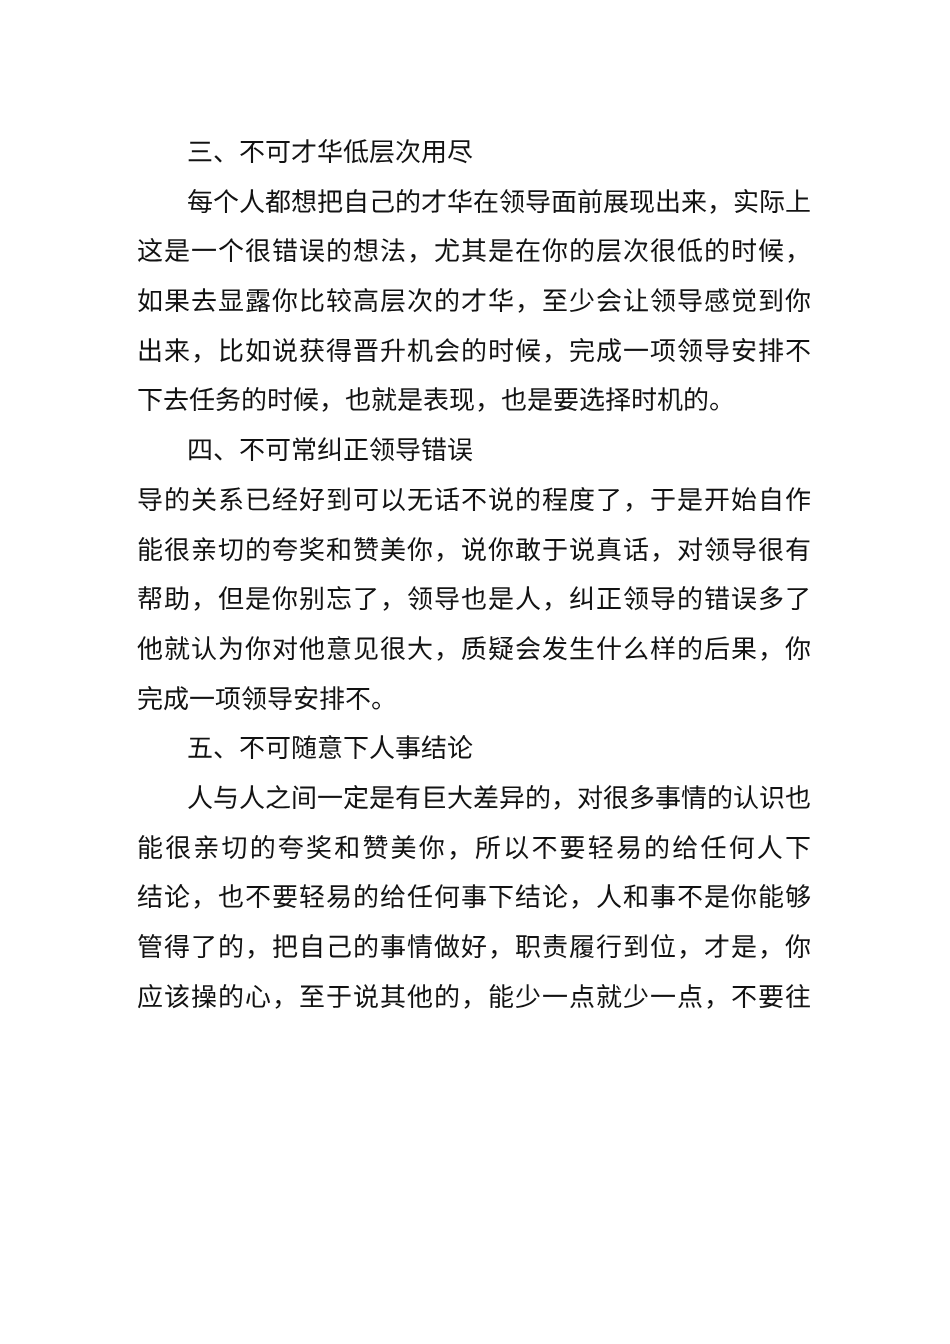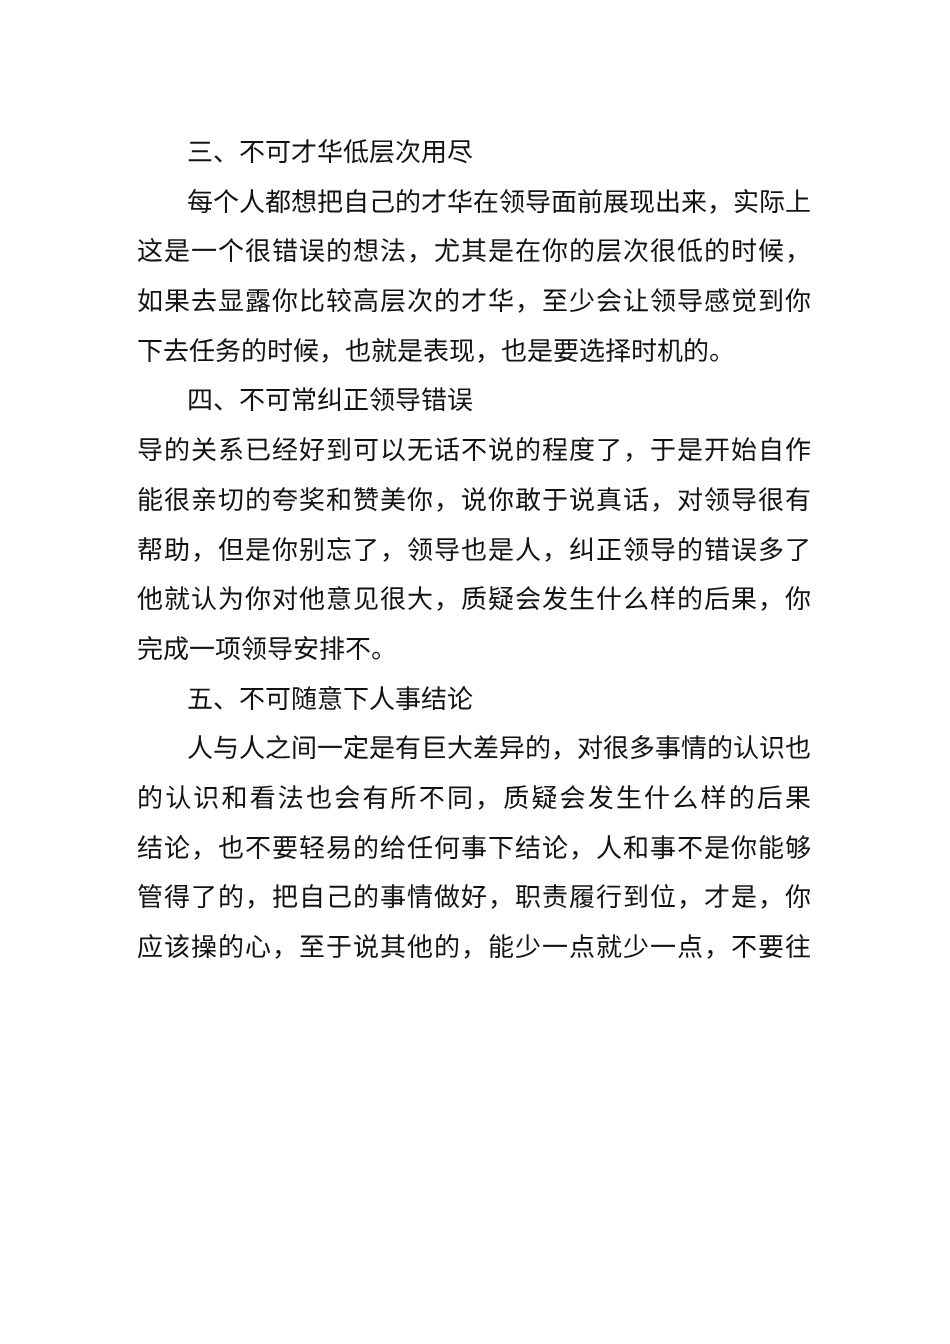--- a/index.html
+++ b/index.html
@@ -39,27 +39,28 @@
 </style>
 </head>
 <body>
 
 <div class="page">
   <div class="textblock">
     <div class="line indent nofill">三、不可才华低层次用尽</div>
     <div class="line indent">每个人都想把自己的才华在领导面前展现出来，实际上</div>
     <div class="line">这是一个很错误的想法，尤其是在你的层次很低的时候，</div>
     <div class="line">如果去显露你比较高层次的才华，至少会让领导感觉到你</div>
+    <div class="line">出来，比如说获得晋升机会的时候，完成一项领导安排不</div>
     <div class="line nofill">下去任务的时候，也就是表现，也是要选择时机的。</div>
     <div class="line indent nofill">四、不可常纠正领导错误</div>
     <div class="line">导的关系已经好到可以无话不说的程度了，于是开始自作</div>
     <div class="line">能很亲切的夸奖和赞美你，说你敢于说真话，对领导很有</div>
     <div class="line">帮助，但是你别忘了，领导也是人，纠正领导的错误多了</div>
     <div class="line">他就认为你对他意见很大，质疑会发生什么样的后果，你</div>
     <div class="line nofill">完成一项领导安排不。</div>
     <div class="line indent nofill">五、不可随意下人事结论</div>
     <div class="line indent">人与人之间一定是有巨大差异的，对很多事情的认识也</div>
-    <div class="line">的认识和看法也会有所不同，质疑会发生什么样的后果</div>
+    <div class="line">能很亲切的夸奖和赞美你，所以不要轻易的给任何人下</div>
     <div class="line">结论，也不要轻易的给任何事下结论，人和事不是你能够</div>
     <div class="line">管得了的，把自己的事情做好，职责履行到位，才是，你</div>
     <div class="line">应该操的心，至于说其他的，能少一点就少一点，不要往</div>
   </div>
 </div>
 
 </body></html>

